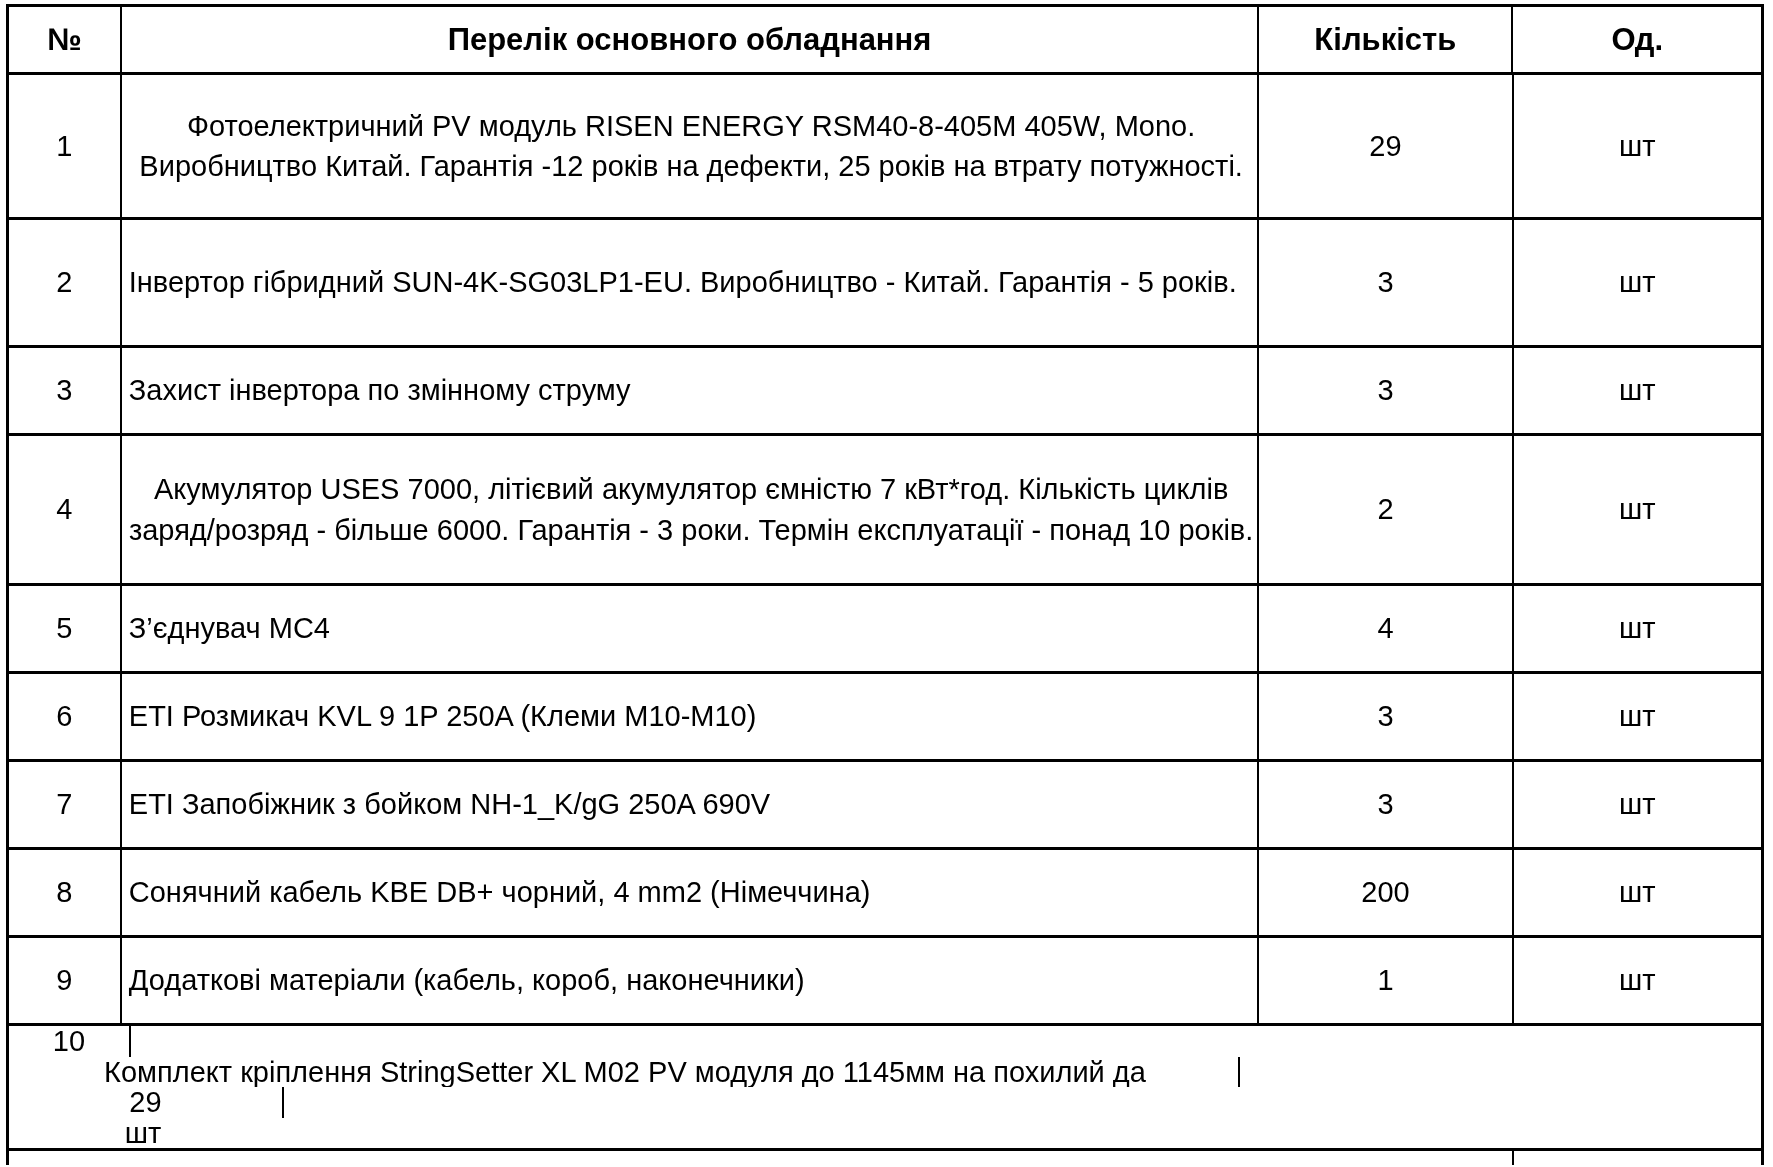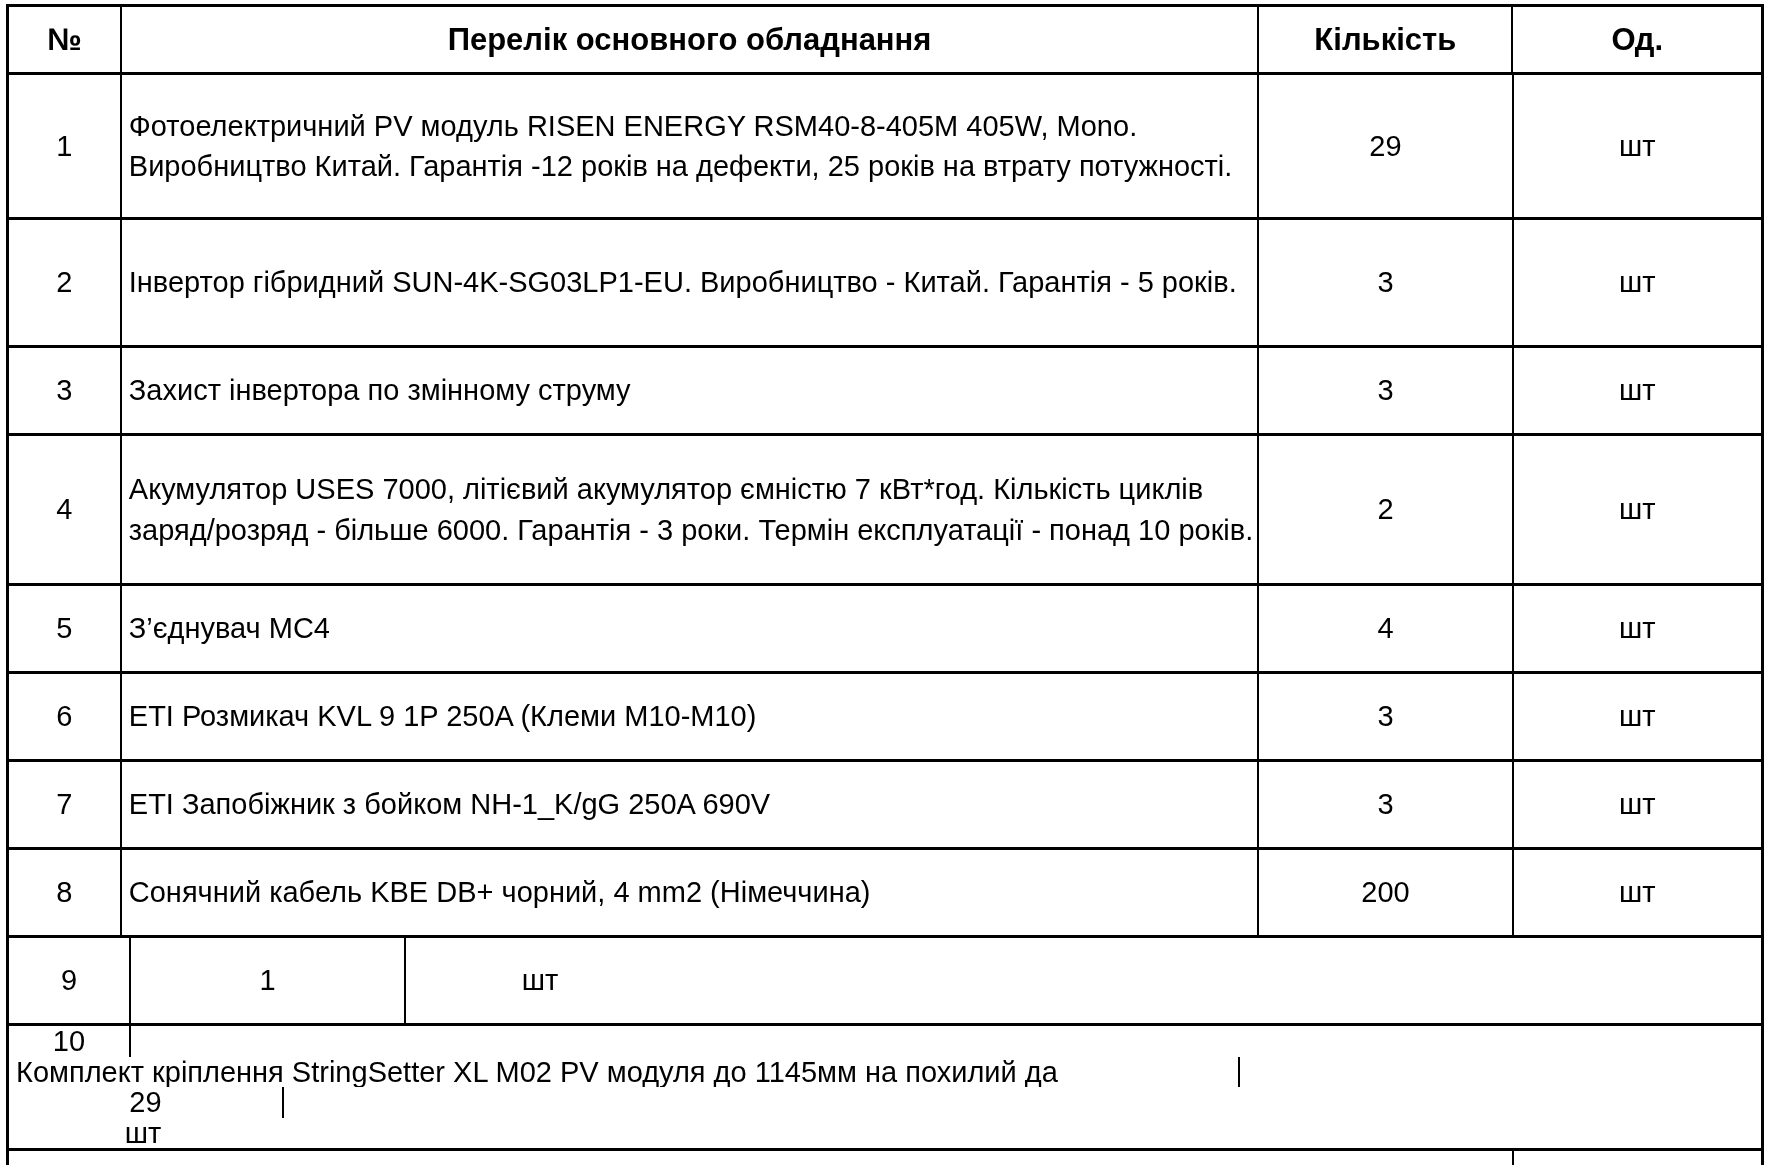--- a/index.html
+++ b/index.html
@@ -22,20 +22,21 @@
     display: flex;
     border-bottom: 3px solid #000000;
     background: #ffffff;
   }
   .row.partial { border-bottom: none; }
   .cell {
     border-right: 2px solid #000000;
     display: flex;
     align-items: center;
     overflow: hidden;
+    text-align: center;
   }
   .cell:last-child { border-right: none; }
   .cell.num  { width: 122px; justify-content: center; text-align: center; }
   .cell.desc { width: 1231px; padding-left: 7px; padding-right: 4px; }
   .cell.qty  { width: 275px; justify-content: center; text-align: center; }
   .cell.unit { width: 268px; justify-content: center; text-align: center; }
 
   .row.header { height: 68px; font-weight: bold; font-size: 31px; }
   .row.header .cell.desc { justify-content: center; padding: 0; text-align: center; }
 
@@ -121,20 +122,21 @@
 
   <div class="row body h-s">
     <div class="cell num">8</div>
     <div class="cell desc">Сонячний кабель KBE DB+ чорний, 4 mm2  (Німеччина)</div>
     <div class="cell qty">200</div>
     <div class="cell unit">шт</div>
   </div>
 
   <div class="row body h-s">
     <div class="cell num">9</div>
+    <div class="cell desc">Додаткові матеріали (кабель, короб, наконечники)</div>
     <div class="cell qty">1</div>
     <div class="cell unit">шт</div>
   </div>
 
   <div class="row body h-10">
     <div class="cell num">10</div>
     <div class="cell desc">
         <span class="clip-line">Комплект кріплення StringSetter XL M02 PV модуля до 1145мм на похилий да</span>
       </div>
     <div class="cell qty">29</div>

